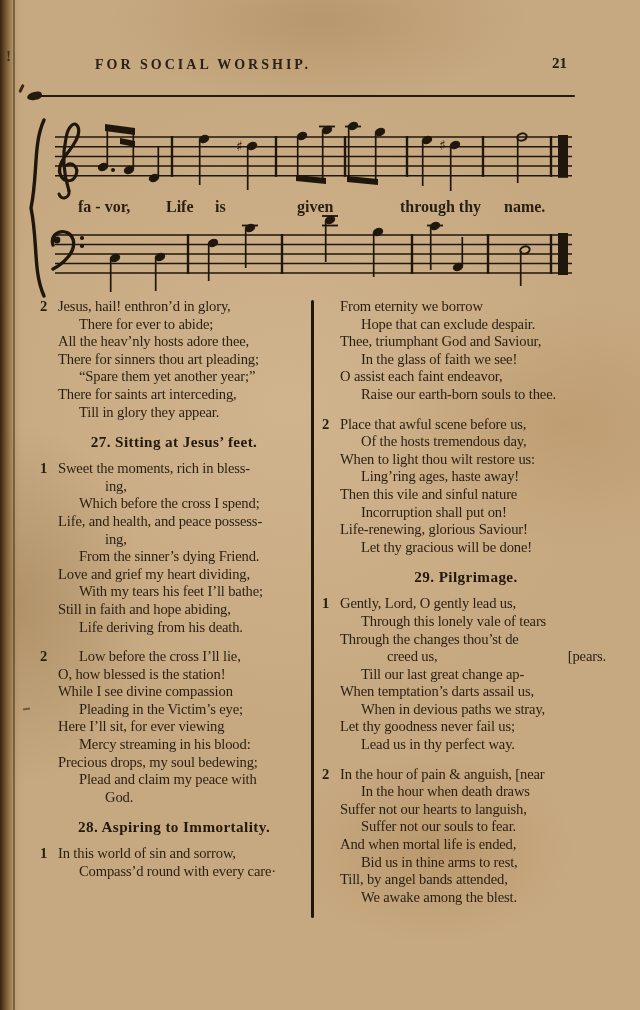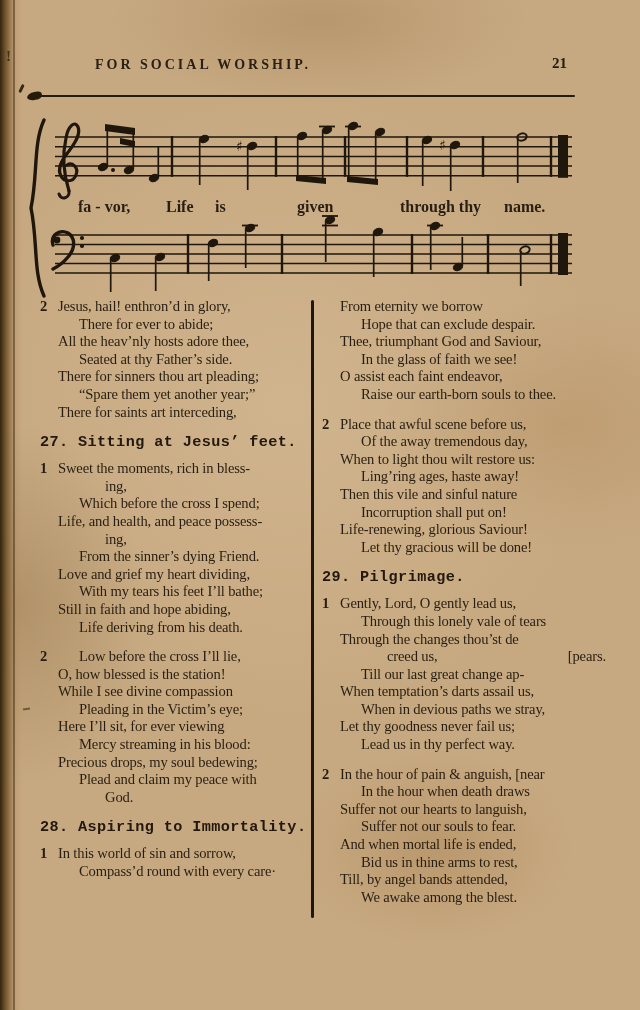--- a/index.html
+++ b/index.html
@@ -37,22 +37,22 @@
   .col-right{left:322px;width:288px;}
   .col-divider{position:absolute;left:311px;top:2px;width:3px;height:618px;background:#1f160c;border-radius:2px;}
 
   .verse{position:relative;padding-left:18px;margin-bottom:12px;}
   .vnum{position:absolute;left:0;top:0;font-weight:bold;font-size:14.6px;line-height:17.6px;}
   .vline{position:relative;line-height:17.6px;font-weight:normal;font-size:14.6px;
     letter-spacing:-.15px;white-space:nowrap;color:#281e12;}
   .vline.i1{margin-left:21px;}
   .vline.i2{margin-left:47px;}
   .vright{position:absolute;right:4px;top:0;}
-  .hymn-heading{font-weight:bold;font-size:15.2px;letter-spacing:.4px;
-    margin:9px 0 9px;color:#22180d;font-family:Liberation Mono, monospace;}
+  .hymn-heading{font-weight:bold;font-size:15.2px;text-align:center;letter-spacing:.4px;
+    margin:9px 0 9px;color:#22180d;}
 </style>
 </head>
 <body>
 
 <div class="page">
   <div class="spine-edge"></div>
   <div class="spine-line"></div>
 
   <div class="stray-mark">!</div>
   <div class="stray-squiggle"></div>
@@ -167,24 +167,24 @@
       </g>
   </svg>
 
   <div class="columns">
     <div class="col col-left" id="col-left">
         <div class="verse">
           <span class="vnum">2</span>
           <div class="vline i0"><span>Jesus, hail! enthron’d in glory,</span></div>
           <div class="vline i1"><span>There for ever to abide;</span></div>
           <div class="vline i0"><span>All the heav’nly hosts adore thee,</span></div>
-          <div class="vline i1"><span>Seated at thy Father’s side.</span></div>
           <div class="vline i0"><span>There for sinners thou art pleading;</span></div>
           <div class="vline i1"><span>“Spare them yet another year;”</span></div>
           <div class="vline i0"><span>There for saints art interceding,</span></div>
+          <div class="vline i1"><span>Till in glory they appear.</span></div>
         </div>
         <div class="hymn-heading">27. Sitting at Jesus’ feet.</div>
         <div class="verse">
           <span class="vnum">1</span>
           <div class="vline i0"><span>Sweet the moments, rich in bless-</span></div>
           <div class="vline i2"><span>ing,</span></div>
           <div class="vline i1"><span>Which before the cross I spend;</span></div>
           <div class="vline i0"><span>Life, and health, and peace possess-</span></div>
           <div class="vline i2"><span>ing,</span></div>
           <div class="vline i1"><span>From the sinner’s dying Friend.</span></div>
@@ -218,21 +218,21 @@
           <div class="vline i0"><span>From eternity we borrow</span></div>
           <div class="vline i1"><span>Hope that can exclude despair.</span></div>
           <div class="vline i0"><span>Thee, triumphant God and Saviour,</span></div>
           <div class="vline i1"><span>In the glass of faith we see!</span></div>
           <div class="vline i0"><span>O assist each faint endeavor,</span></div>
           <div class="vline i1"><span>Raise our earth-born souls to thee.</span></div>
         </div>
         <div class="verse">
           <span class="vnum">2</span>
           <div class="vline i0"><span>Place that awful scene before us,</span></div>
-          <div class="vline i1"><span>Of the away tremendous day,</span></div>
+          <div class="vline i1"><span>Of the hosts tremendous day,</span></div>
           <div class="vline i0"><span>When to light thou wilt restore us:</span></div>
           <div class="vline i1"><span>Ling’ring ages, haste away!</span></div>
           <div class="vline i0"><span>Then this vile and sinful nature</span></div>
           <div class="vline i1"><span>Incorruption shall put on!</span></div>
           <div class="vline i0"><span>Life-renewing, glorious Saviour!</span></div>
           <div class="vline i1"><span>Let thy gracious will be done!</span></div>
         </div>
         <div class="hymn-heading">29. Pilgrimage.</div>
         <div class="verse">
           <span class="vnum">1</span>

